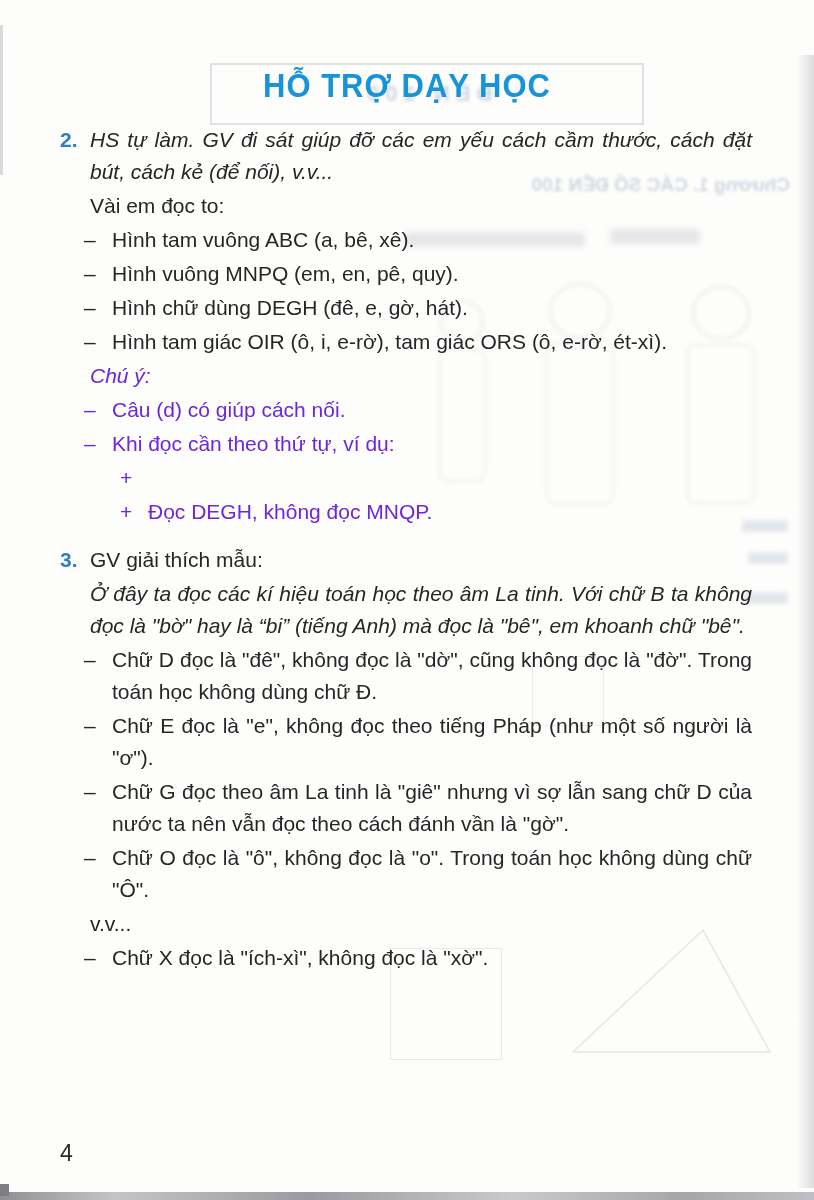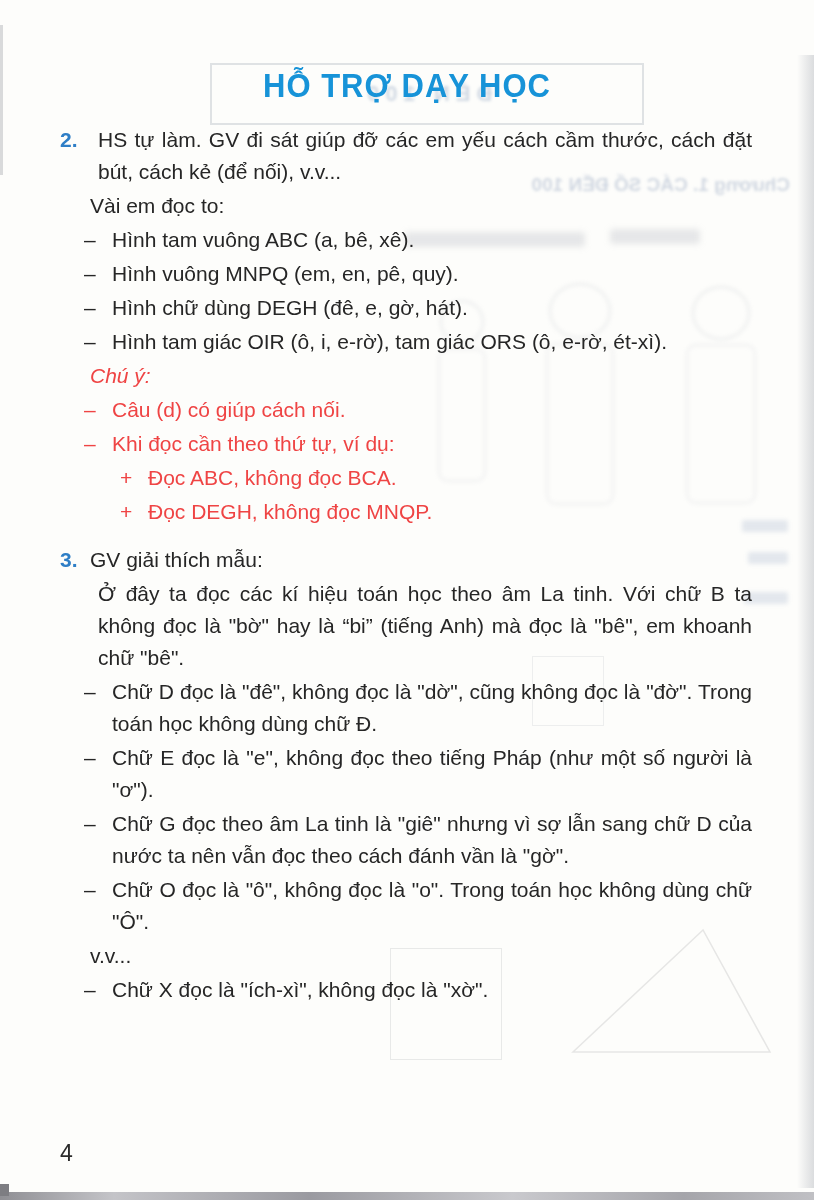--- a/index.html
+++ b/index.html
@@ -70,28 +70,28 @@
   .content{
     position:absolute;left:90px;top:124px;right:62px;
     font-size:21px;line-height:32px;color:#262626;
   }
   .section{position:relative;}
   .section + .section{margin-top:16px;}
   .sec-num{
     position:absolute;left:-30px;top:0;
     color:#2e7ec6;font-weight:bold;
   }
-  .para{margin:0 0 2px 8px;text-align:justify;}
+  .para{margin:0 0 2px 0;text-align:justify;font-style:italic;}
   .plain{margin:0 0 2px 0;}
   .bullet{display:flex;margin:0 0 2px -6px;}
   .bullet .marker{flex:0 0 28px;}
   .bullet .btxt{flex:1;text-align:justify;}
   .subbullet{display:flex;margin:0 0 2px 30px;}
   .subbullet .marker{flex:0 0 28px;}
-  .note{color:#ef4444;}
+  .note{color:#6d28d9;}
   .note-label{font-style:italic;margin:0 0 2px 0;}
 
   
   .page-number{
     position:absolute;left:60px;top:1140px;
     font-size:23px;color:#2b2b2b;
   }
   .edge-right{
     position:absolute;top:55px;bottom:12px;right:0;width:17px;
     background:linear-gradient(90deg,rgba(140,146,158,0) 0%,rgba(140,146,158,0.14) 45%,rgba(120,126,140,0.26) 100%);
@@ -177,21 +177,20 @@
         <div class="bullet">
           <span class="marker">–</span>
           <span class="btxt">Câu (d) có giúp cách nối.</span>
         </div>
         <div class="bullet">
           <span class="marker">–</span>
           <span class="btxt">Khi đọc cần theo thứ tự, ví dụ:</span>
         </div>
         <div class="subbullet">
           <span class="marker">+</span>
-          <span class="btxt">Đọc ABC, không đọc BCA.</span>
         </div>
         <div class="subbullet">
           <span class="marker">+</span>
           <span class="btxt">Đọc DEGH, không đọc MNQP.</span>
         </div>
       </div>
     </div>
 
     <div class="section">
       <span class="sec-num">3.</span>

